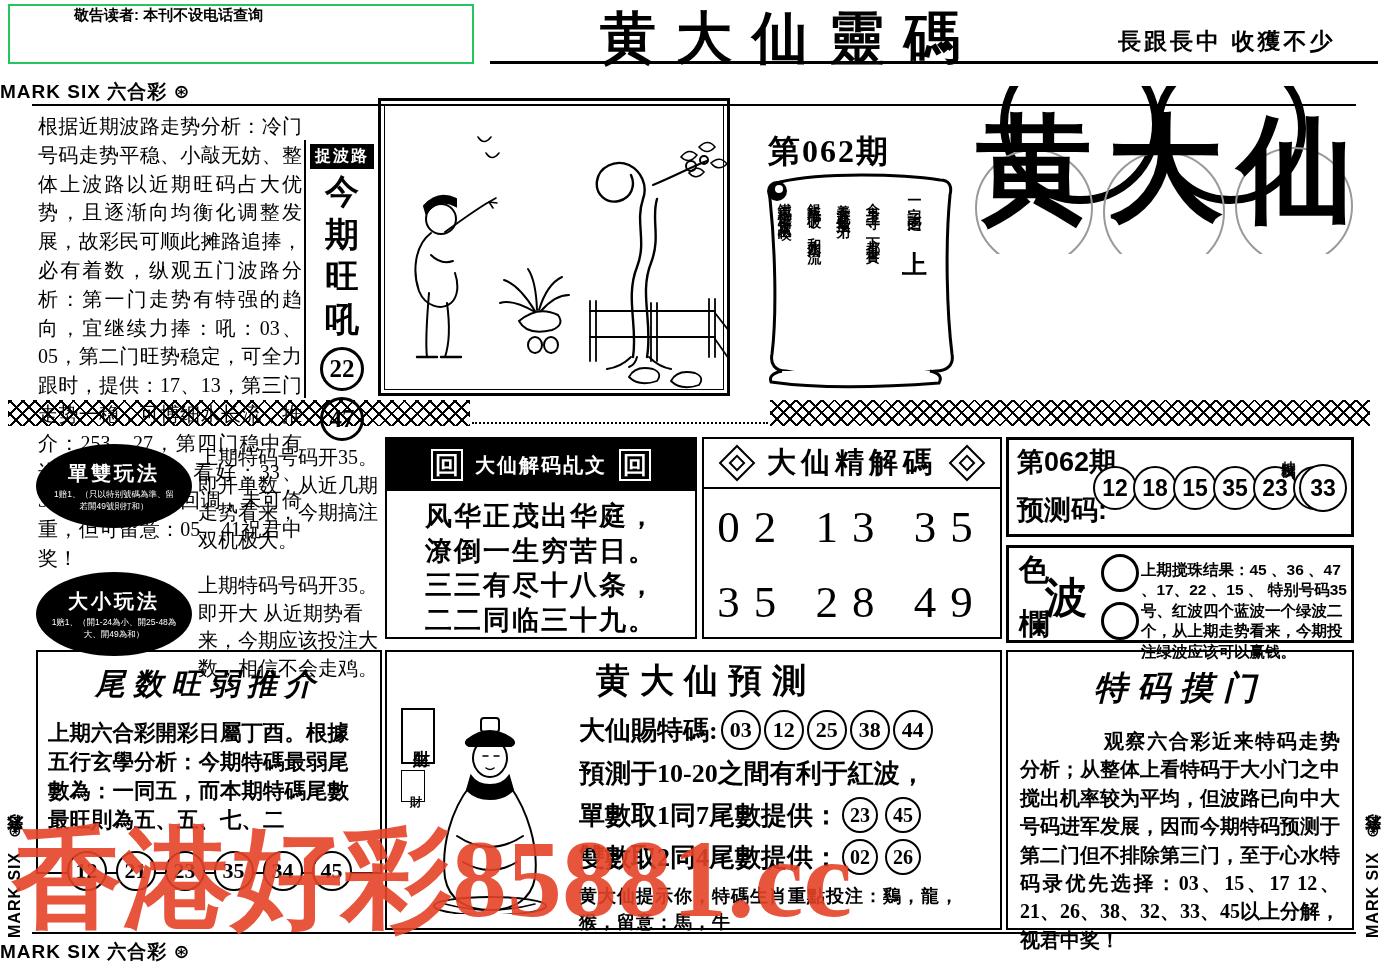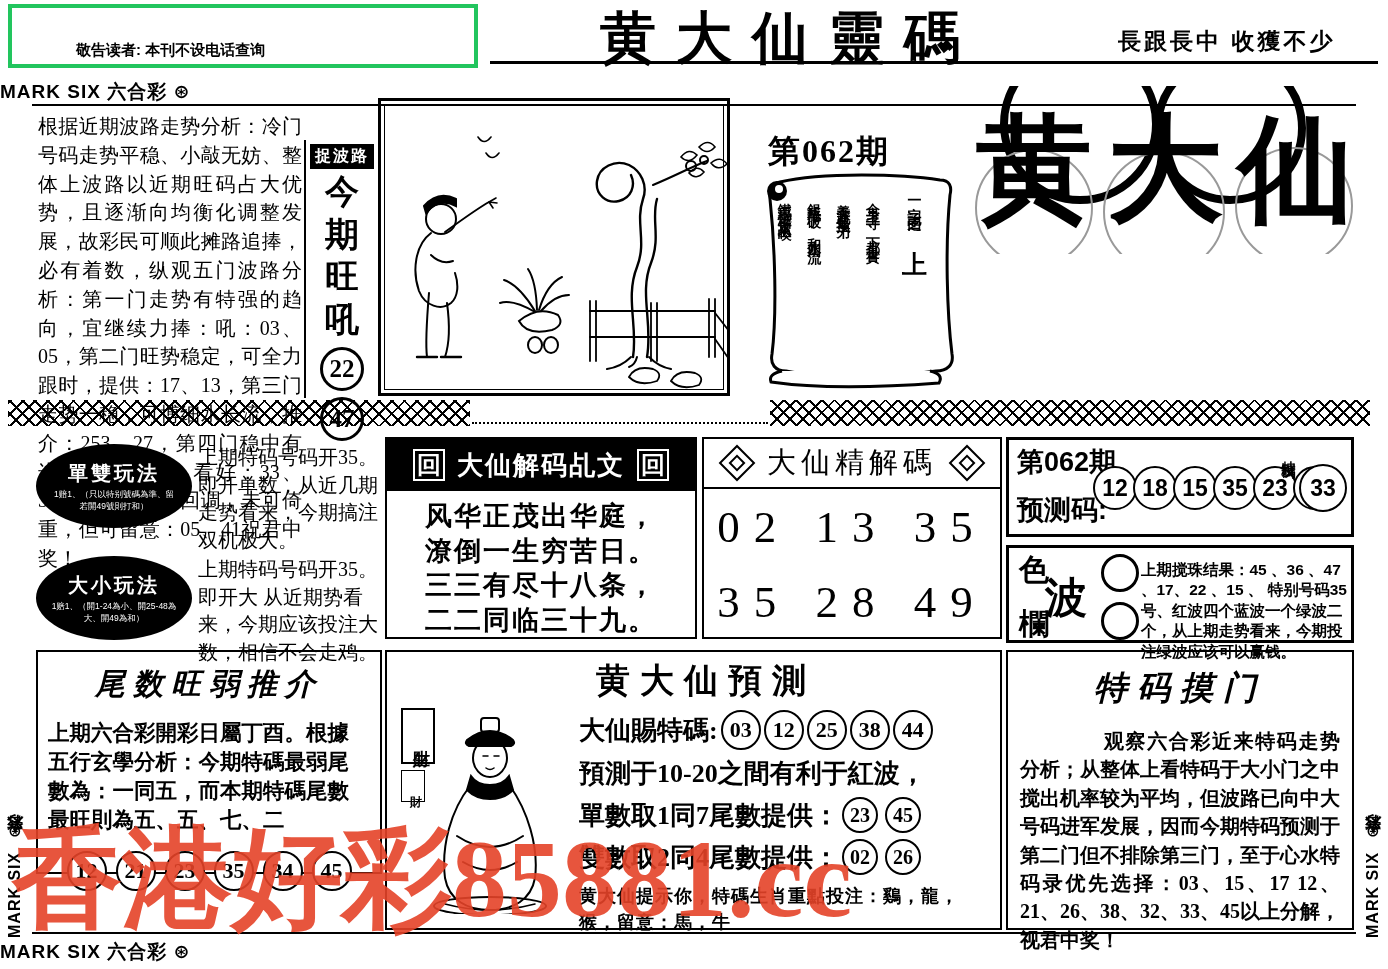--- a/index.html
+++ b/index.html
@@ -6,21 +6,21 @@
   #page{position:relative;width:1388px;height:969px;background:#fff;overflow:hidden;
         font-family:"Liberation Sans","DejaVu Sans",sans-serif;color:#000;}
   .abs{position:absolute;}
   .serif{font-family:"Liberation Serif","DejaVu Serif",serif;}
   
   .strip{overflow:hidden;white-space:nowrap;font-weight:bold;font-size:19px;letter-spacing:1px;}
   .hstrip{left:0;width:1388px;height:28px;line-height:28px;}
   .vstrip{top:78px;width:30px;height:860px;writing-mode:vertical-rl;transform:rotate(180deg);
           line-height:30px;font-size:16px;}
   
-  .notice-box{left:8px;top:4px;width:462px;height:56px;border:4px solid #22c55e;display:flex;align-items:flex-end;}
+  .notice-box{left:8px;top:4px;width:462px;height:56px;border:2px solid #22c55e;display:flex;}
   .notice-box span{font-size:15px;font-weight:bold;padding:0 0 4px 64px;}
   .masthead{left:470px;top:0;width:640px;height:76px;font-size:56px;font-weight:900;text-align:center;
             letter-spacing:20px;line-height:76px;}
   .slogan{left:1118px;top:26px;width:262px;font-size:23px;font-weight:900;letter-spacing:3px;}
   .rule{background:#000;}
   
   .left-col{left:38px;top:112px;width:264px;font-size:20px;line-height:1.44;text-align:justify;}
   .wave-col{left:304px;top:140px;width:72px;height:258px;border-left:2px solid #000;
             display:flex;flex-direction:column;align-items:center;}
   .wave-tag{background:#000;color:#fff;font-size:16px;font-weight:bold;padding:2px 5px;letter-spacing:2px;margin:4px 0 2px 0;}
@@ -47,27 +47,27 @@
   
   .play-row{left:36px;width:346px;display:flex;gap:6px;}
   .oval{flex:0 0 156px;height:84px;background:#000;color:#fff;border-radius:50%;
         display:flex;flex-direction:column;align-items:center;justify-content:center;text-align:center;}
   .oval .t{font-size:20px;font-weight:bold;letter-spacing:3px;}
   .oval .n{font-size:8.5px;width:80%;line-height:1.3;margin-top:2px;}
   .play-text{font-size:20px;line-height:1.38;}
   
   .oracle{left:385px;top:437px;width:312px;height:202px;border:2px solid #000;box-sizing:border-box;}
   .oracle-head{height:52px;background:#000;color:#fff;display:flex;align-items:center;justify-content:center;gap:12px;}
-  .oracle-head .t{font-size:26px;font-weight:bold;letter-spacing:2px;}
+  .oracle-head .t{font-size:20px;font-weight:bold;letter-spacing:2px;}
   .ret{border:2px solid #fff;padding:0 2px;font-size:24px;line-height:1.15;font-weight:bold;}
   .oracle-body{padding:8px 4px;text-align:center;font-size:27px;font-weight:600;line-height:1.28;letter-spacing:2px;}
   
   .precise{left:702px;top:437px;width:300px;height:202px;border:2px solid #000;box-sizing:border-box;}
   .precise-head{height:48px;border-bottom:2px solid #000;display:flex;align-items:center;justify-content:center;gap:14px;}
-  .precise-head .t{font-size:29px;font-weight:400;letter-spacing:5px;}
+  .precise-head .t{font-size:29px;font-weight:700;letter-spacing:5px;}
   .diamond{width:32px;height:32px;position:relative;}
   .diamond::before{content:"";position:absolute;inset:3px;border:2px solid #000;transform:rotate(45deg);}
   .diamond::after{content:"";position:absolute;inset:10px;border:2px solid #000;transform:rotate(45deg);}
   .precise-body{height:150px;display:flex;flex-direction:column;justify-content:space-around;align-items:center;
                 font-size:45px;letter-spacing:14px;}
   
   .forecast{left:1006px;top:437px;width:348px;height:100px;border:3px solid #000;box-sizing:border-box;}
   .fc-issue{position:absolute;left:8px;top:4px;font-size:27px;font-weight:900;}
   .fc-label{position:absolute;left:8px;top:52px;font-size:27px;font-weight:900;}
   .fc-nums{position:absolute;left:88px;top:26px;display:flex;}
@@ -211,21 +211,21 @@
   <div class="abs" style="left:472px;top:422px;width:296px;border-top:2px dotted #000;"></div>
   <div class="abs hatch" style="left:770px;top:400px;width:600px;height:26px;"></div>
 
   <div class="abs play-row" style="top:444px;">
     <div class="oval">
       <div class="t">單雙玩法</div>
       <div class="n">1赔1、（只以特别號碼為準、留若開49號則打和）</div>
     </div>
     <div class="play-text serif">上期特码号码开35。即开单数，从近几期走势看来，今期搞注双机极大。</div>
   </div>
-  <div class="abs play-row" style="top:556px;">
+  <div class="abs play-row" style="top:572px;">
     <div class="oval">
       <div class="t">大小玩法</div>
       <div class="n">1赔1、（開1-24為小、開25-48為大、開49為和）</div>
     </div>
     <div class="play-text serif">上期特码号码开35。即开大 从近期势看来，今期应该投注大数，相信不会走鸡。</div>
   </div>
 
   <div class="abs oracle">
     <div class="oracle-head">
       <span class="ret">回</span>

